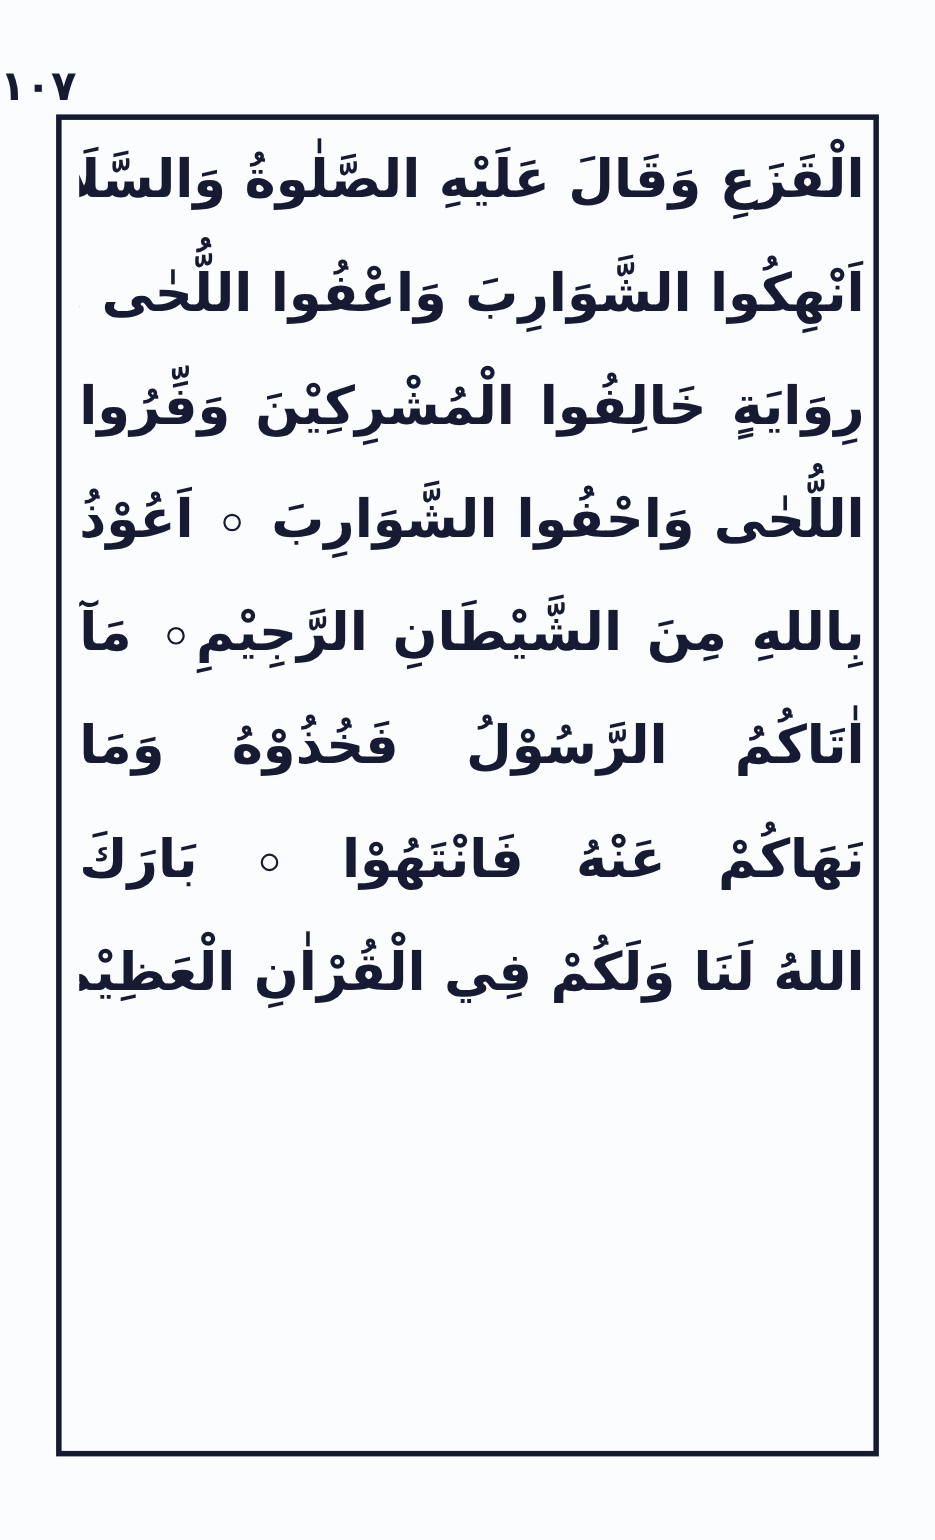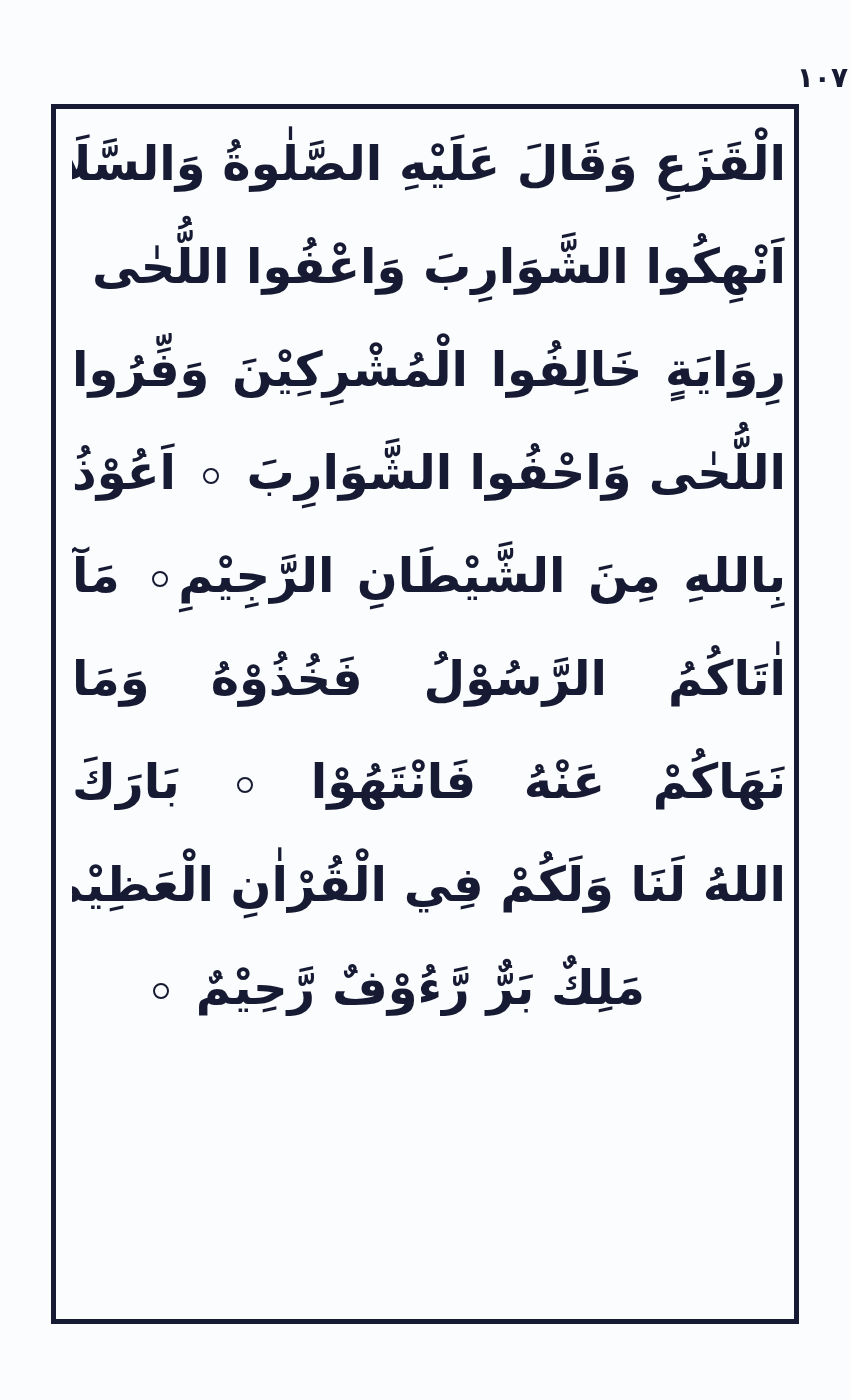--- a/index.html
+++ b/index.html
@@ -13,22 +13,22 @@
       position: relative;
       overflow: hidden;
       font-family: "DejaVu Sans", sans-serif;
       color: #161b33;
     }
     .page-number {
       position: absolute;
       top: 58px;
       left: 0;
       width: 848px;
-      text-align: right;
-      font-size: 28px;
+      text-align: left;
+      font-size: 38px;
       font-weight: bold;
       line-height: 40px;
       color: #161b33;
       direction: rtl;
     }
     .frame {
       position: absolute;
       left: 51px;
       top: 104px;
       width: 748px;
@@ -80,14 +80,13 @@
 
 <div class="text-block">
   <div class="line"><span>الْقَزَعِ وَقَالَ عَلَيْهِ الصَّلٰوةُ وَالسَّلَامُ</span></div>
   <div class="line"><span>اَنْهِكُوا الشَّوَارِبَ وَاعْفُوا اللُّحٰى وَ فِي</span></div>
   <div class="line"><span>رِوَايَةٍ خَالِفُوا الْمُشْرِكِيْنَ وَفِّرُوا</span></div>
   <div class="line"><span>اللُّحٰى وَاحْفُوا الشَّوَارِبَ</span> <span class="verse-end"></span> <span>اَعُوْذُ</span></div>
   <div class="line"><span>بِاللهِ مِنَ الشَّيْطَانِ الرَّجِيْمِ</span><span class="verse-end"></span> <span>مَآ</span></div>
   <div class="line"><span>اٰتَاكُمُ الرَّسُوْلُ فَخُذُوْهُ وَمَا</span></div>
   <div class="line"><span>نَهَاكُمْ عَنْهُ فَانْتَهُوْا</span> <span class="verse-end"></span> <span>بَارَكَ</span></div>
   <div class="line"><span>اللهُ لَنَا وَلَكُمْ فِي الْقُرْاٰنِ الْعَظِيْمِ</span></div>
-  <div class="line last"><span>مَلِكٌ بَرٌّ رَّءُوْفٌ رَّحِيْمٌ</span> <span class="verse-end"></span></div>
 </div>
 
 </body></html>

